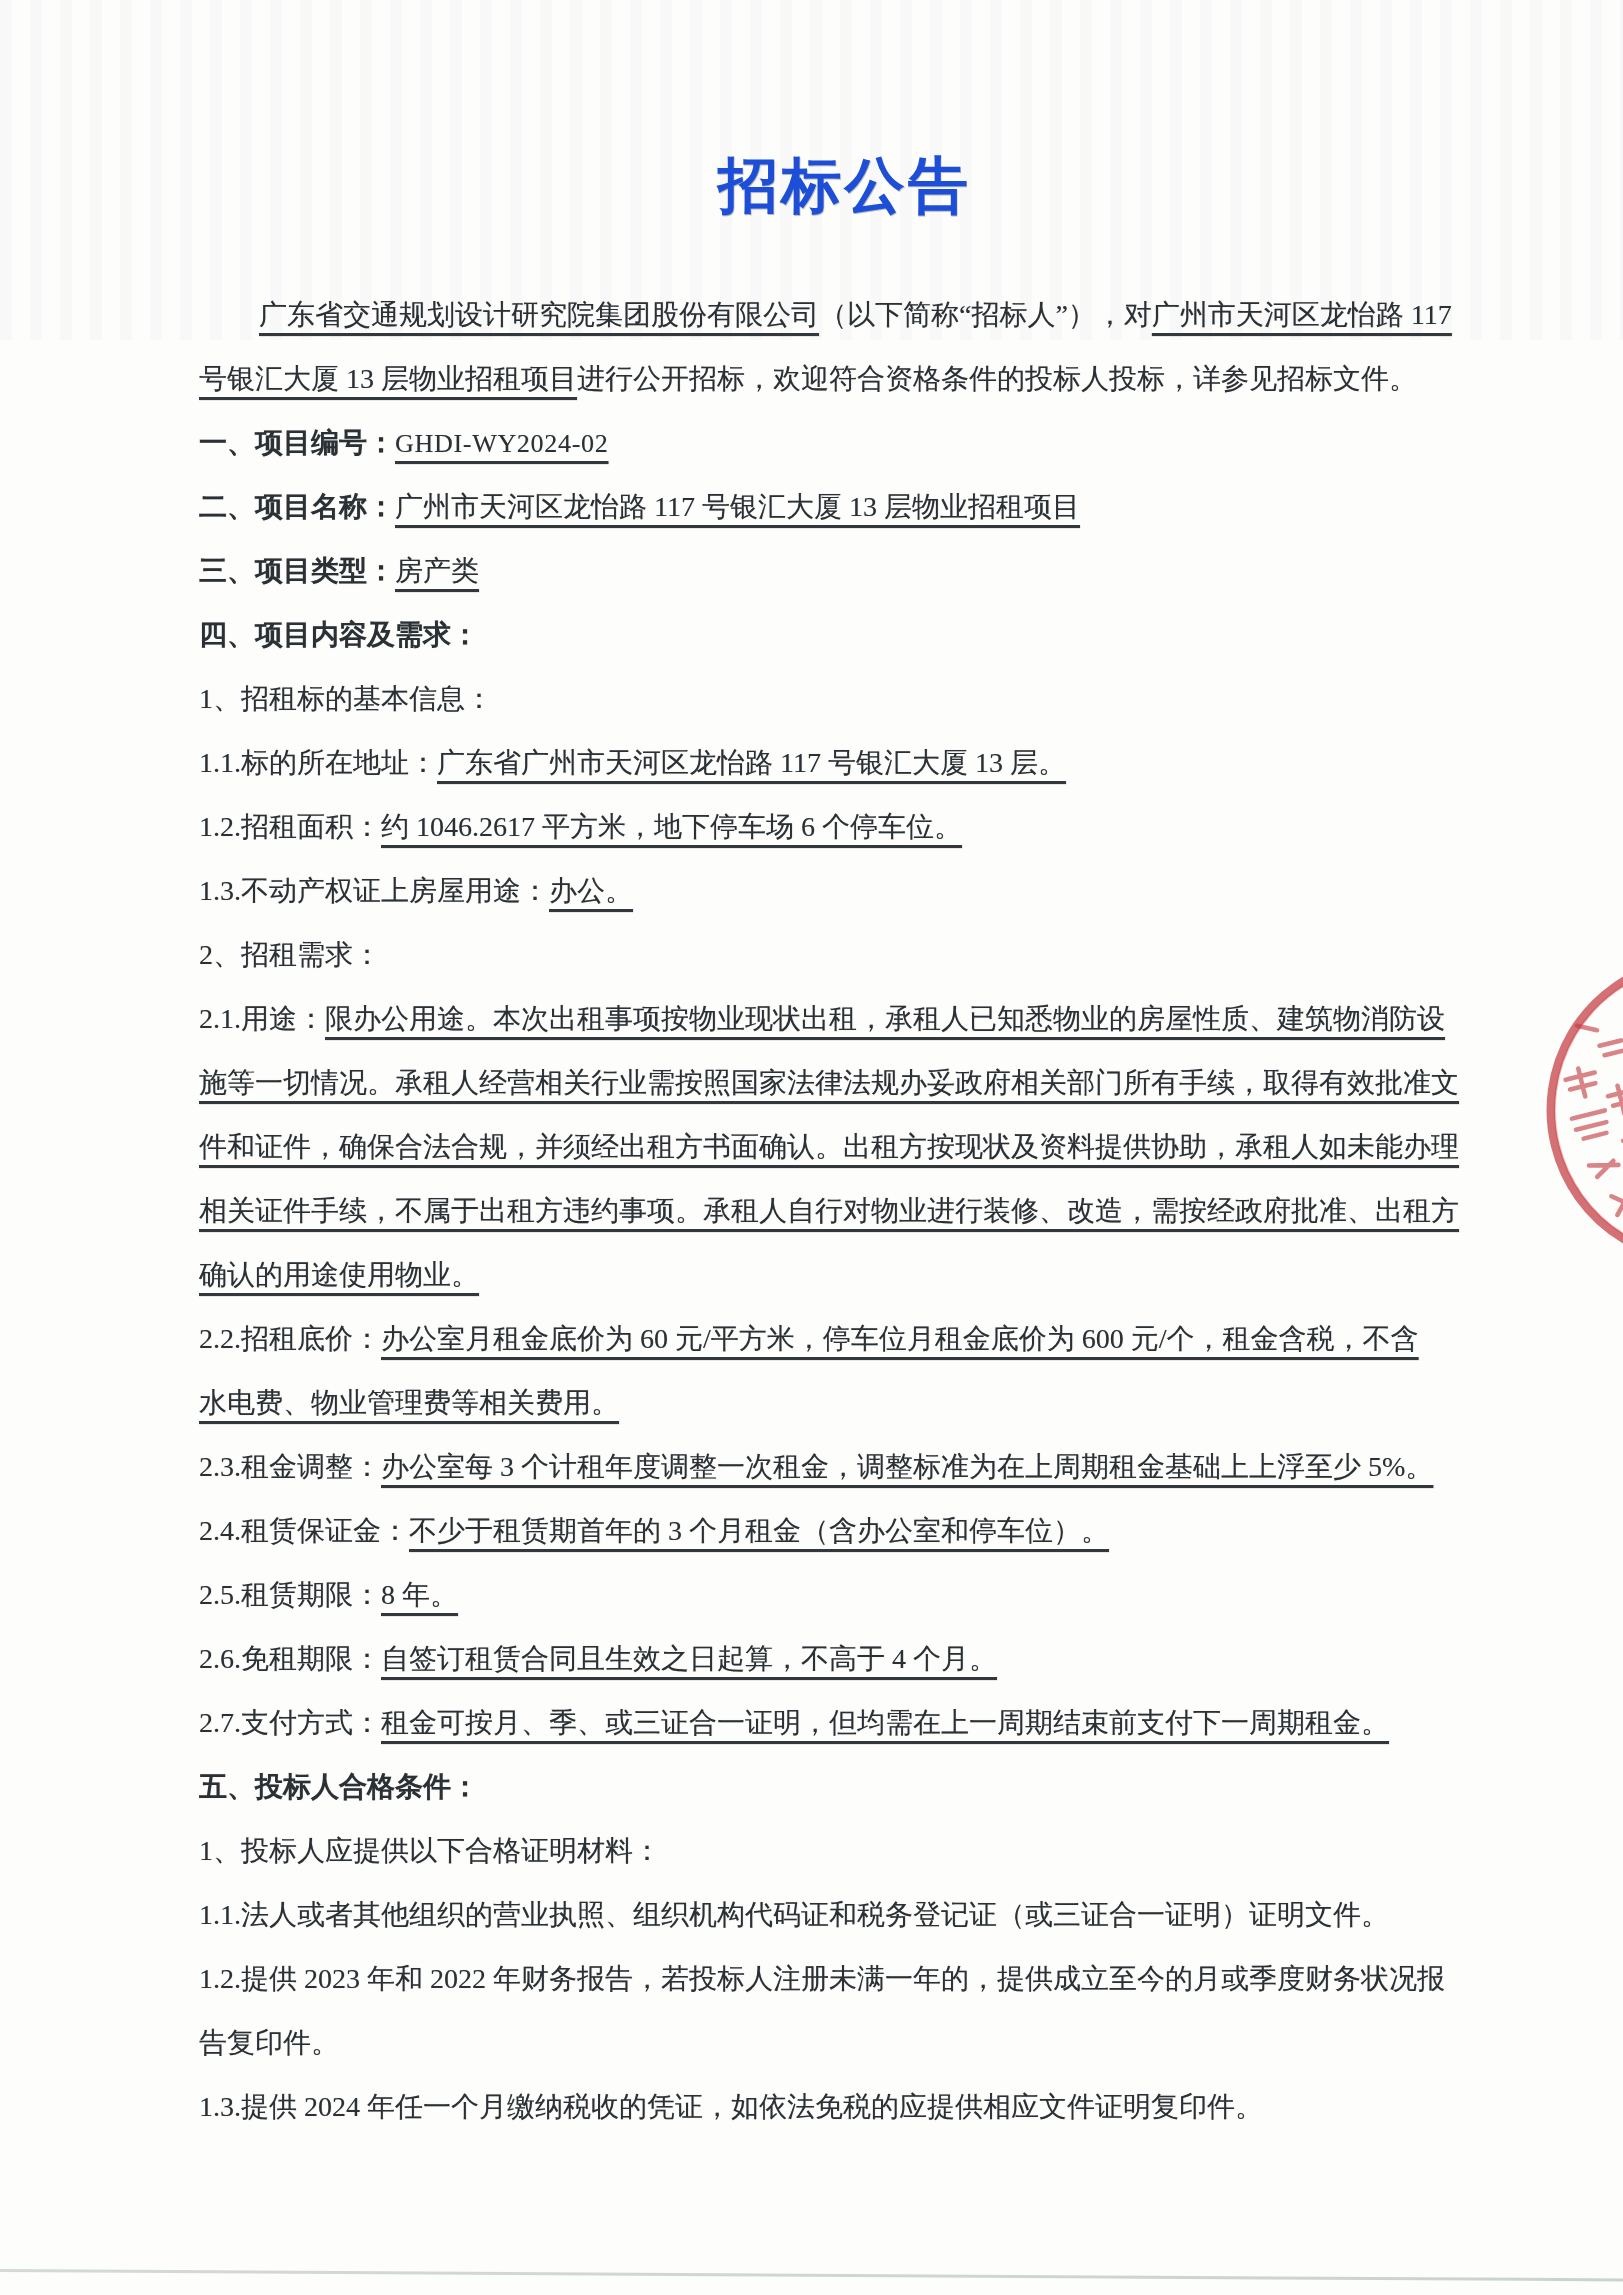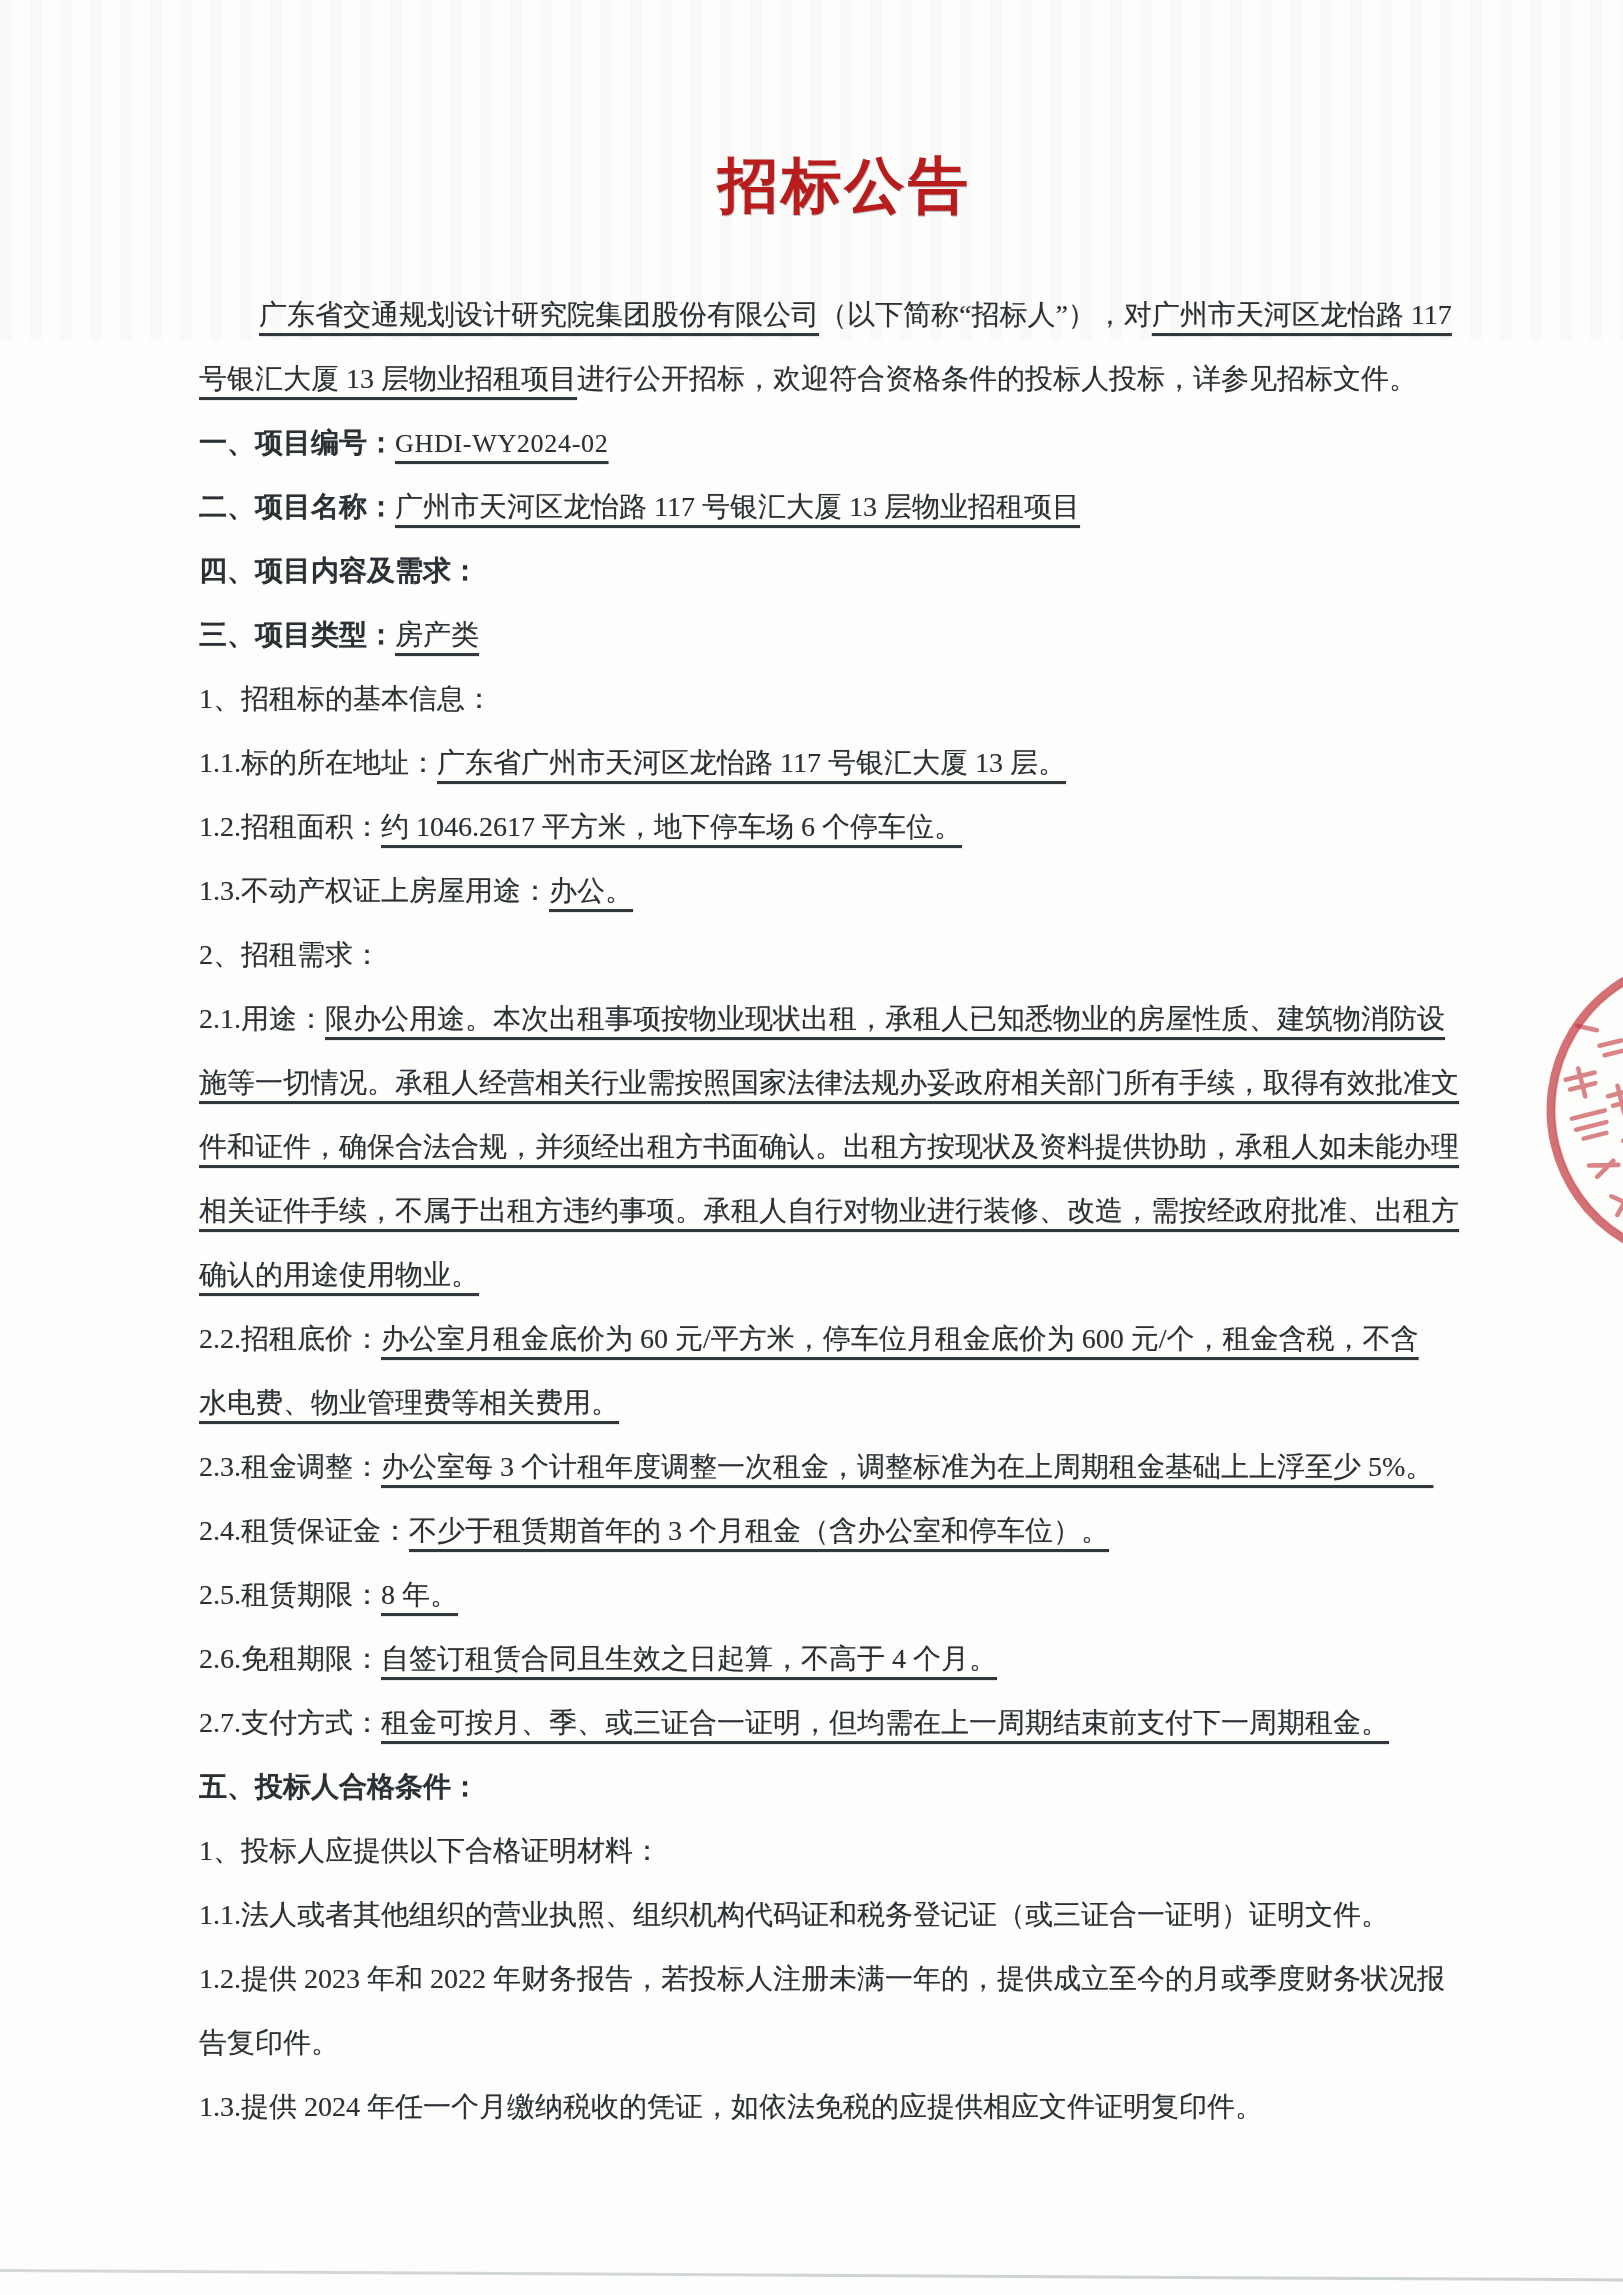--- a/index.html
+++ b/index.html
@@ -18,21 +18,21 @@
     pointer-events: none;
   }
   .page-title {
     position: absolute;
     left: 718px; top: 146px;
     margin: 0;
     font-family: "Liberation Sans", "DejaVu Sans", sans-serif;
     font-weight: 700;
     font-size: 60px;
     letter-spacing: 3.3px;
-    color: #b91c1c;
+    color: #1d4ed8;
     text-shadow: 0.7px 0.7px 0.7px rgba(42,46,51,0.35);
     white-space: nowrap;
   }
   .doc-body {
     position: absolute;
     left: 199px; top: 283px;
     width: 1357px;
   }
   .line {
     height: 64px;
@@ -79,22 +79,22 @@
 
 <div class="scan-streaks"></div>
 
 <h1 class="page-title">招标公告</h1>
 
 <div class="doc-body" id="doc-body">
     <div class="line indent"><span class="u">广东省交通规划设计研究院集团股份有限公司</span><span>（以下简称“招标人”），对</span><span class="u">广州市天河区龙怡路 117</span></div>
     <div class="line"><span class="u">号银汇大厦 13 层物业招租项目</span><span>进行公开招标，欢迎符合资格条件的投标人投标，详参见招标文件。</span></div>
     <div class="line"><span class="b">一、项目编号：</span><span class="u m">GHDI-WY2024-02</span></div>
     <div class="line"><span class="b">二、项目名称：</span><span class="u">广州市天河区龙怡路 117 号银汇大厦 13 层物业招租项目</span></div>
+    <div class="line"><span class="b">三、项目类型：</span><span class="u">房产类</span></div>
     <div class="line"><span class="b">四、项目内容及需求：</span></div>
-    <div class="line"><span class="b">三、项目类型：</span><span class="u">房产类</span></div>
     <div class="line"><span>1、招租标的基本信息：</span></div>
     <div class="line"><span>1.1.标的所在地址：</span><span class="u">广东省广州市天河区龙怡路 117 号银汇大厦 13 层。</span></div>
     <div class="line"><span>1.2.招租面积：</span><span class="u">约 1046.2617 平方米，地下停车场 6 个停车位。</span></div>
     <div class="line"><span>1.3.不动产权证上房屋用途：</span><span class="u">办公。</span></div>
     <div class="line"><span>2、招租需求：</span></div>
     <div class="line"><span>2.1.用途：</span><span class="u">限办公用途。本次出租事项按物业现状出租，承租人已知悉物业的房屋性质、建筑物消防设</span></div>
     <div class="line"><span class="u">施等一切情况。承租人经营相关行业需按照国家法律法规办妥政府相关部门所有手续，取得有效批准文</span></div>
     <div class="line"><span class="u">件和证件，确保合法合规，并须经出租方书面确认。出租方按现状及资料提供协助，承租人如未能办理</span></div>
     <div class="line"><span class="u">相关证件手续，不属于出租方违约事项。承租人自行对物业进行装修、改造，需按经政府批准、出租方</span></div>
     <div class="line"><span class="u">确认的用途使用物业。</span></div>

